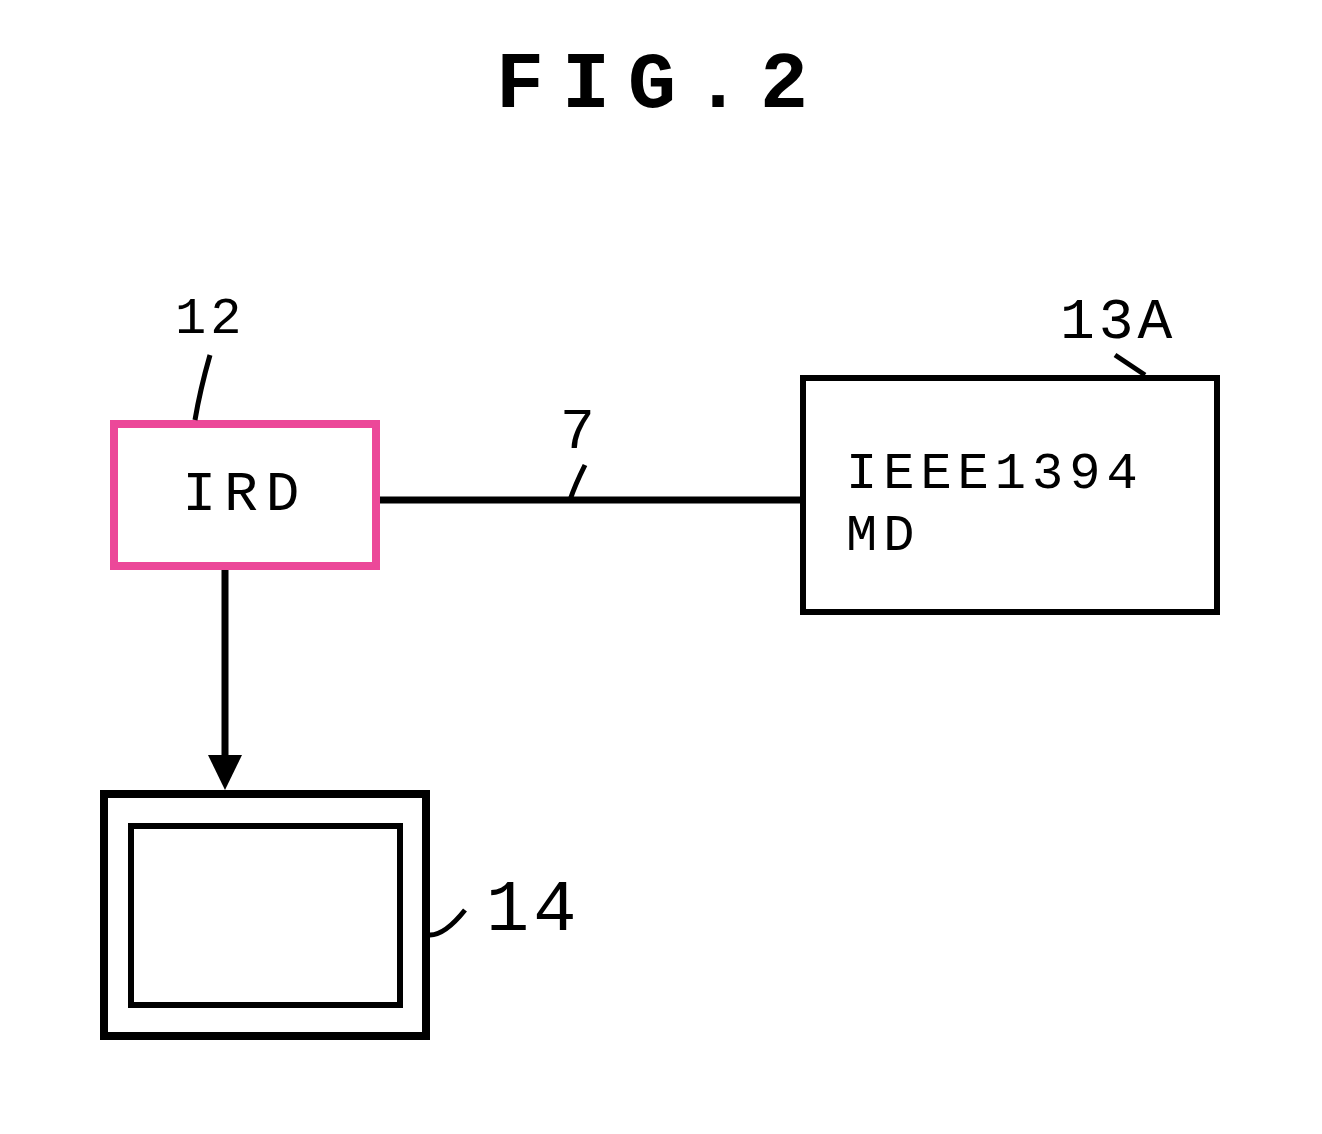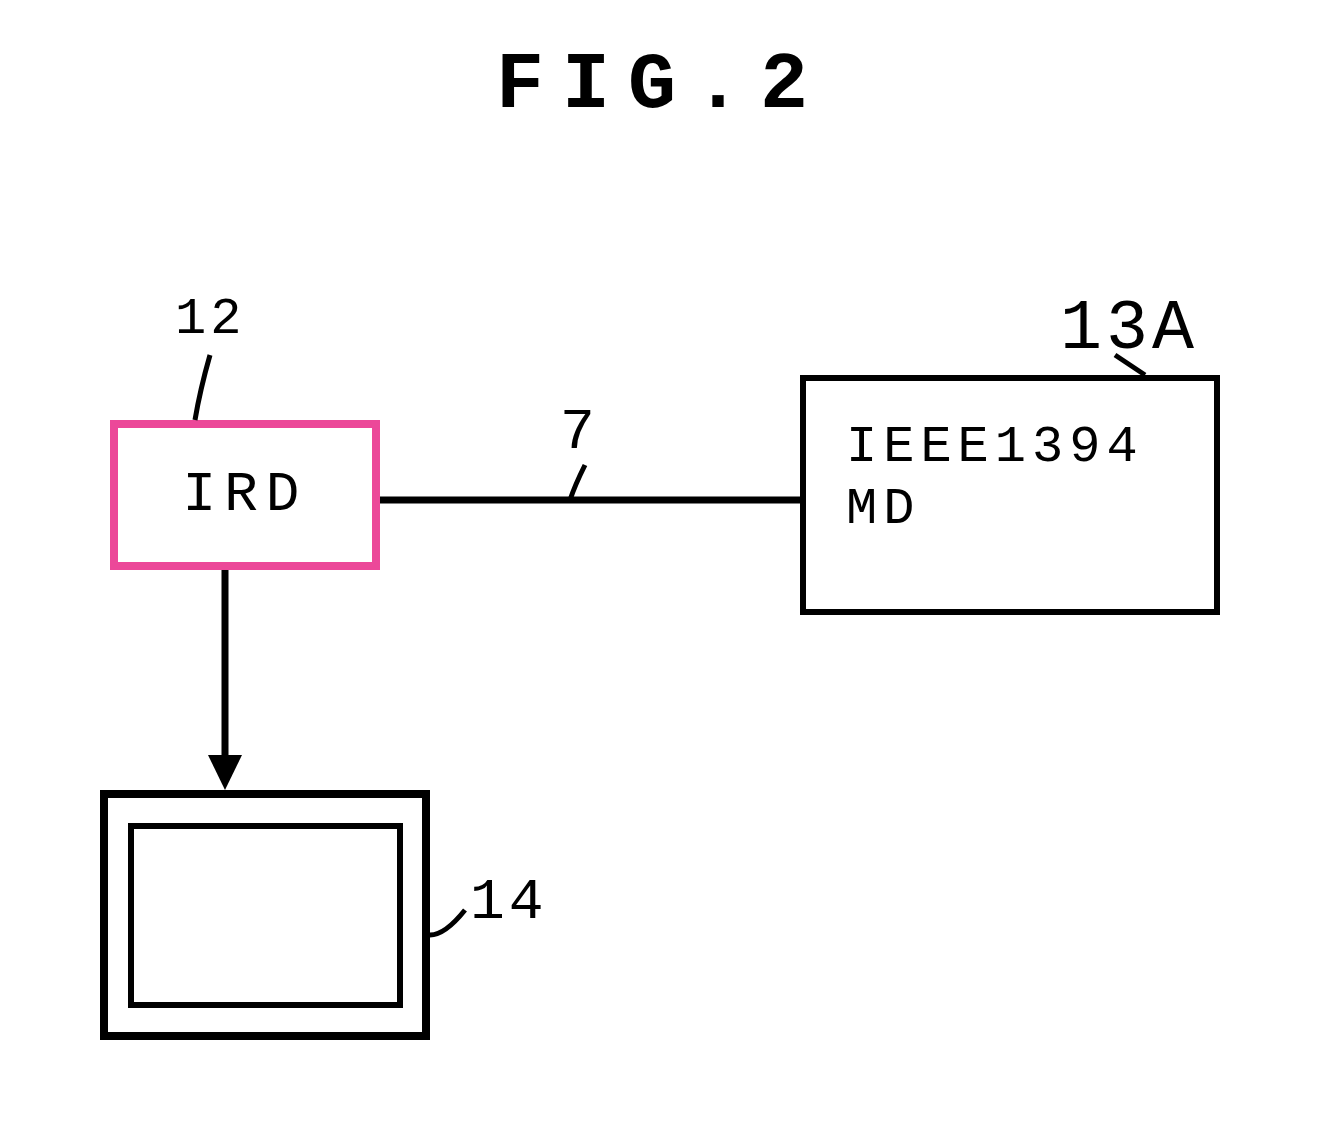--- a/index.html
+++ b/index.html
@@ -34,21 +34,21 @@
       letter-spacing: 8px;
     }
     .box-ieee {
       position: absolute;
       left: 800px;
       top: 375px;
       width: 420px;
       height: 240px;
       border: 6px solid #000;
       padding-left: 40px;
-      padding-top: 36px;
+      padding-top: 63px;
       font-size: 52px;
       letter-spacing: 6px;
       line-height: 1.2;
     }
     .box-monitor-outer {
       position: absolute;
       left: 100px;
       top: 790px;
       width: 330px;
       height: 250px;
@@ -66,35 +66,35 @@
       position: absolute;
       left: 175px;
       top: 290px;
       font-size: 52px;
       letter-spacing: 4px;
     }
     .label-13a {
       position: absolute;
       left: 1060px;
       top: 290px;
-      font-size: 70px;
+      font-size: 58px;
       letter-spacing: 4px;
     }
     .label-16 {
       position: absolute;
       left: 560px;
       top: 400px;
       font-size: 58px;
       letter-spacing: 4px;
     }
     .label-14 {
       position: absolute;
-      left: 470px;
+      left: 486px;
       top: 870px;
-      font-size: 58px;
+      font-size: 72px;
       letter-spacing: 4px;
     }
     svg.overlay {
       position: absolute;
       top: 0;
       left: 0;
       width: 1322px;
       height: 1134px;
       pointer-events: none;
     }

